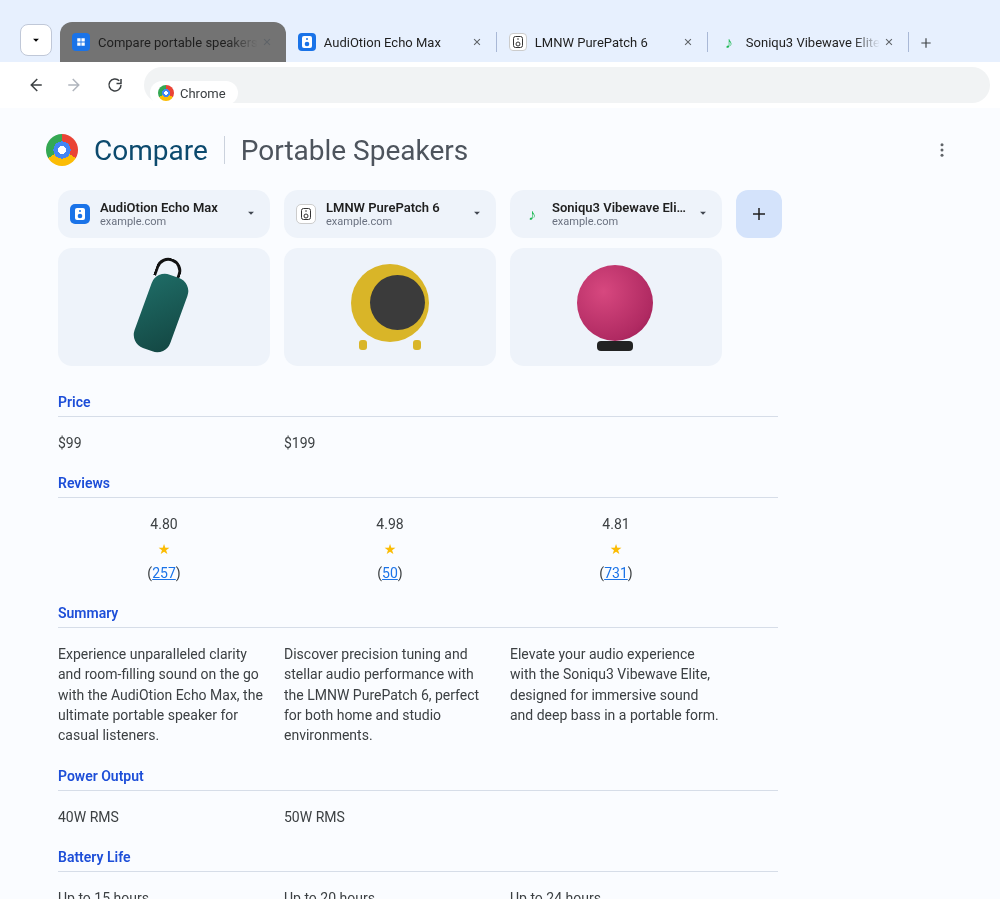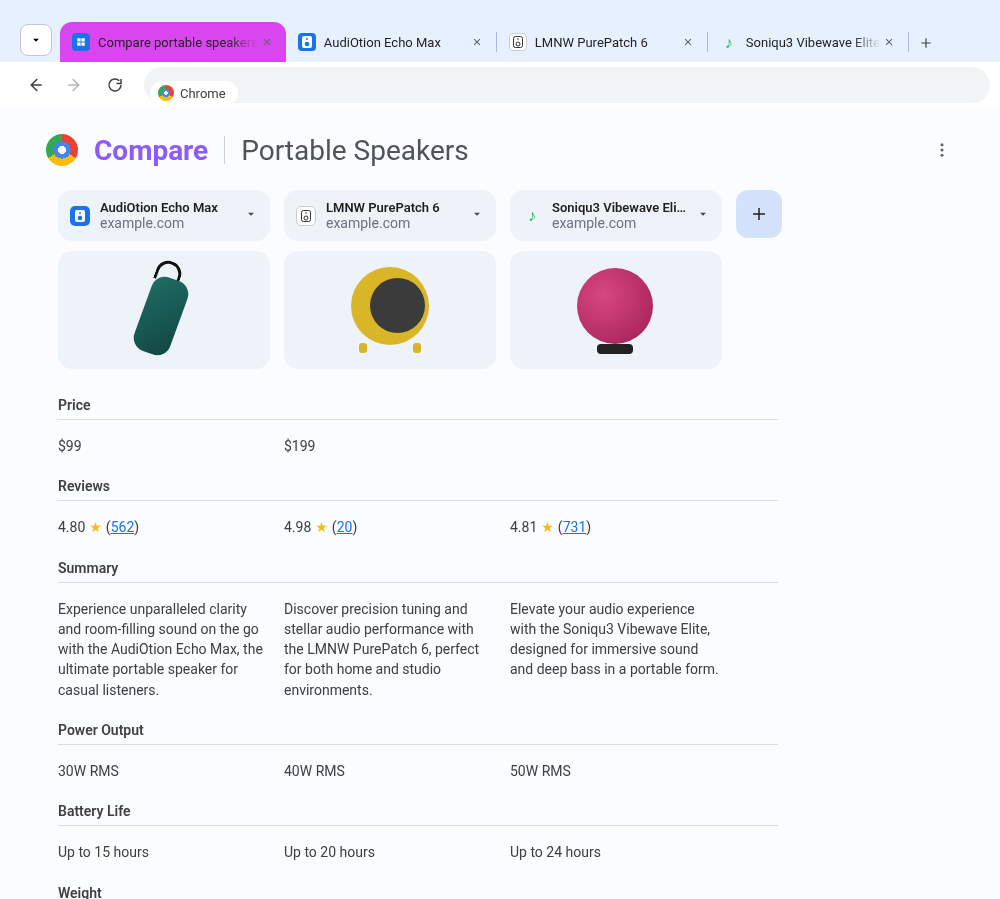--- a/index.html
+++ b/index.html
@@ -36,21 +36,21 @@
   padding: 0 10px 0 12px;
   border-radius: 12px 12px 0 0;
   font-size: 13px;
   color: #1f1f1f;
   position: relative;
   min-width: 210px;
   max-width: 230px;
   cursor: pointer;
 }
 .tab.active {
-  background: #d946ef;
+  background: #737373;
 }
 .tab .favicon {
   width: 18px; height: 18px;
   border-radius: 4px;
   display: flex; align-items: center; justify-content: center;
   margin-right: 8px;
   flex-shrink: 0;
 }
 .tab .favicon.blue { background:#1a73e8; }
 .tab .favicon.white { background:#fff; border:1px solid #ccc; }
@@ -130,21 +130,21 @@
 }
 .page-header {
   display: flex; align-items: center;
   padding: 0 40px 22px 46px;
   gap: 16px;
 }
 .page-header .hsep{
   width:1px; height:28px; background:#cbd2dd;
 }
 .page-header h1 {
-  font-size: 28px; font-weight: 700; color: #8b5cf6;
+  font-size: 28px; font-weight: 400; color: #0c4a6e;
 }
 .page-header h2 {
   font-size: 28px; font-weight: 400; color: #4d545d;
 }
 .page-header .spacer{ flex:1; }
 .more-btn {
   width:36px;height:36px;border-radius:50%;
   display:flex;align-items:center;justify-content:center;
   cursor:pointer; color:#5f6368;
 }
@@ -172,21 +172,21 @@
   width:20px; height:20px; border-radius:5px;
   display:flex;align-items:center;justify-content:center;
   flex-shrink:0;
 }
 .card-head .txt { flex:1; min-width:0; }
 .card-head .name{
   font-size: 13px; font-weight:600; color:#1f1f1f;
   white-space:nowrap; overflow:hidden; text-overflow:ellipsis;
 }
 .card-head .dom{
-  font-size: 14px; color:#6b7280;
+  font-size: 11px; color:#6b7280;
 }
 .card-head .chev{
   color:#404650; cursor:pointer;
 }
 .card-head .chev svg{width:14px;height:14px;}
 
 .card-img {
   margin-top: 10px;
   background: #eef3fa;
   border-radius: 14px;
@@ -204,31 +204,31 @@
 .add-card svg{width:18px;height:18px;}
 
 
 .comp {
   padding: 20px 40px 40px 58px;
 }
 .section {
   margin-bottom: 22px;
 }
 .section-label {
-  font-size: 14px; font-weight:600; color:#404040;
+  font-size: 14px; font-weight:600; color:#1d4ed8;
   padding-bottom: 6px;
   border-bottom: 1px solid #d6dde8;
   width: 720px;
 }
 .row3 {
   display:flex; gap:14px; padding-top:8px;
   width: 720px;
 }
 .row3 > div { width: 212px; font-size: 14px; color:#3c4043; line-height:1.45;margin-top:8px; }
-.review-val { display:flex; align-items:center; gap:4px; }
+.review-val { display:flex; align-items:center; gap:4px;flex-direction:column; }
 .star { color:#fbbc04; font-size:14px; }
 .review-link { color:#1a73e8; text-decoration:underline; }
 
 
 .speaker1 {
   position:relative; width:60px; height:95px;
 }
 .speaker1 .body{
   position:absolute; left:8px; top:14px; width:38px; height:78px;
   background: linear-gradient(135deg,#1f6d67 0%, #134642 100%);
@@ -486,26 +486,26 @@
         <div>$199</div>
       </div>
     </div>
 
     <div class="section">
       <div class="section-label">Reviews</div>
       <div class="row3">
         <div class="review-val">
           <span>4.80</span>
           <span class="star">★</span>
-          <span>(<a href="#" class="review-link">562</a>)</span>
+          <span>(<a href="#" class="review-link">257</a>)</span>
         </div>
         <div class="review-val">
           <span>4.98</span>
           <span class="star">★</span>
-          <span>(<a href="#" class="review-link">20</a>)</span>
+          <span>(<a href="#" class="review-link">50</a>)</span>
         </div>
         <div class="review-val">
           <span>4.81</span>
           <span class="star">★</span>
           <span>(<a href="#" class="review-link">731</a>)</span>
         </div>
       </div>
     </div>
 
     <div class="section">
@@ -513,21 +513,20 @@
       <div class="row3">
         <div>Experience unparalleled clarity and room-filling sound on the go with the AudiOtion Echo Max, the ultimate portable speaker for casual listeners.</div>
         <div>Discover precision tuning and stellar audio performance with the LMNW PurePatch 6, perfect for both home and studio environments.</div>
         <div>Elevate your audio experience with the Soniqu3 Vibewave Elite, designed for immersive sound and deep bass in a portable form.</div>
       </div>
     </div>
 
     <div class="section">
       <div class="section-label">Power Output</div>
       <div class="row3">
-        <div>30W RMS</div>
         <div>40W RMS</div>
         <div>50W RMS</div>
       </div>
     </div>
 
     <div class="section">
       <div class="section-label">Battery Life</div>
       <div class="row3">
         <div>Up to 15 hours</div>
         <div>Up to 20 hours</div>

